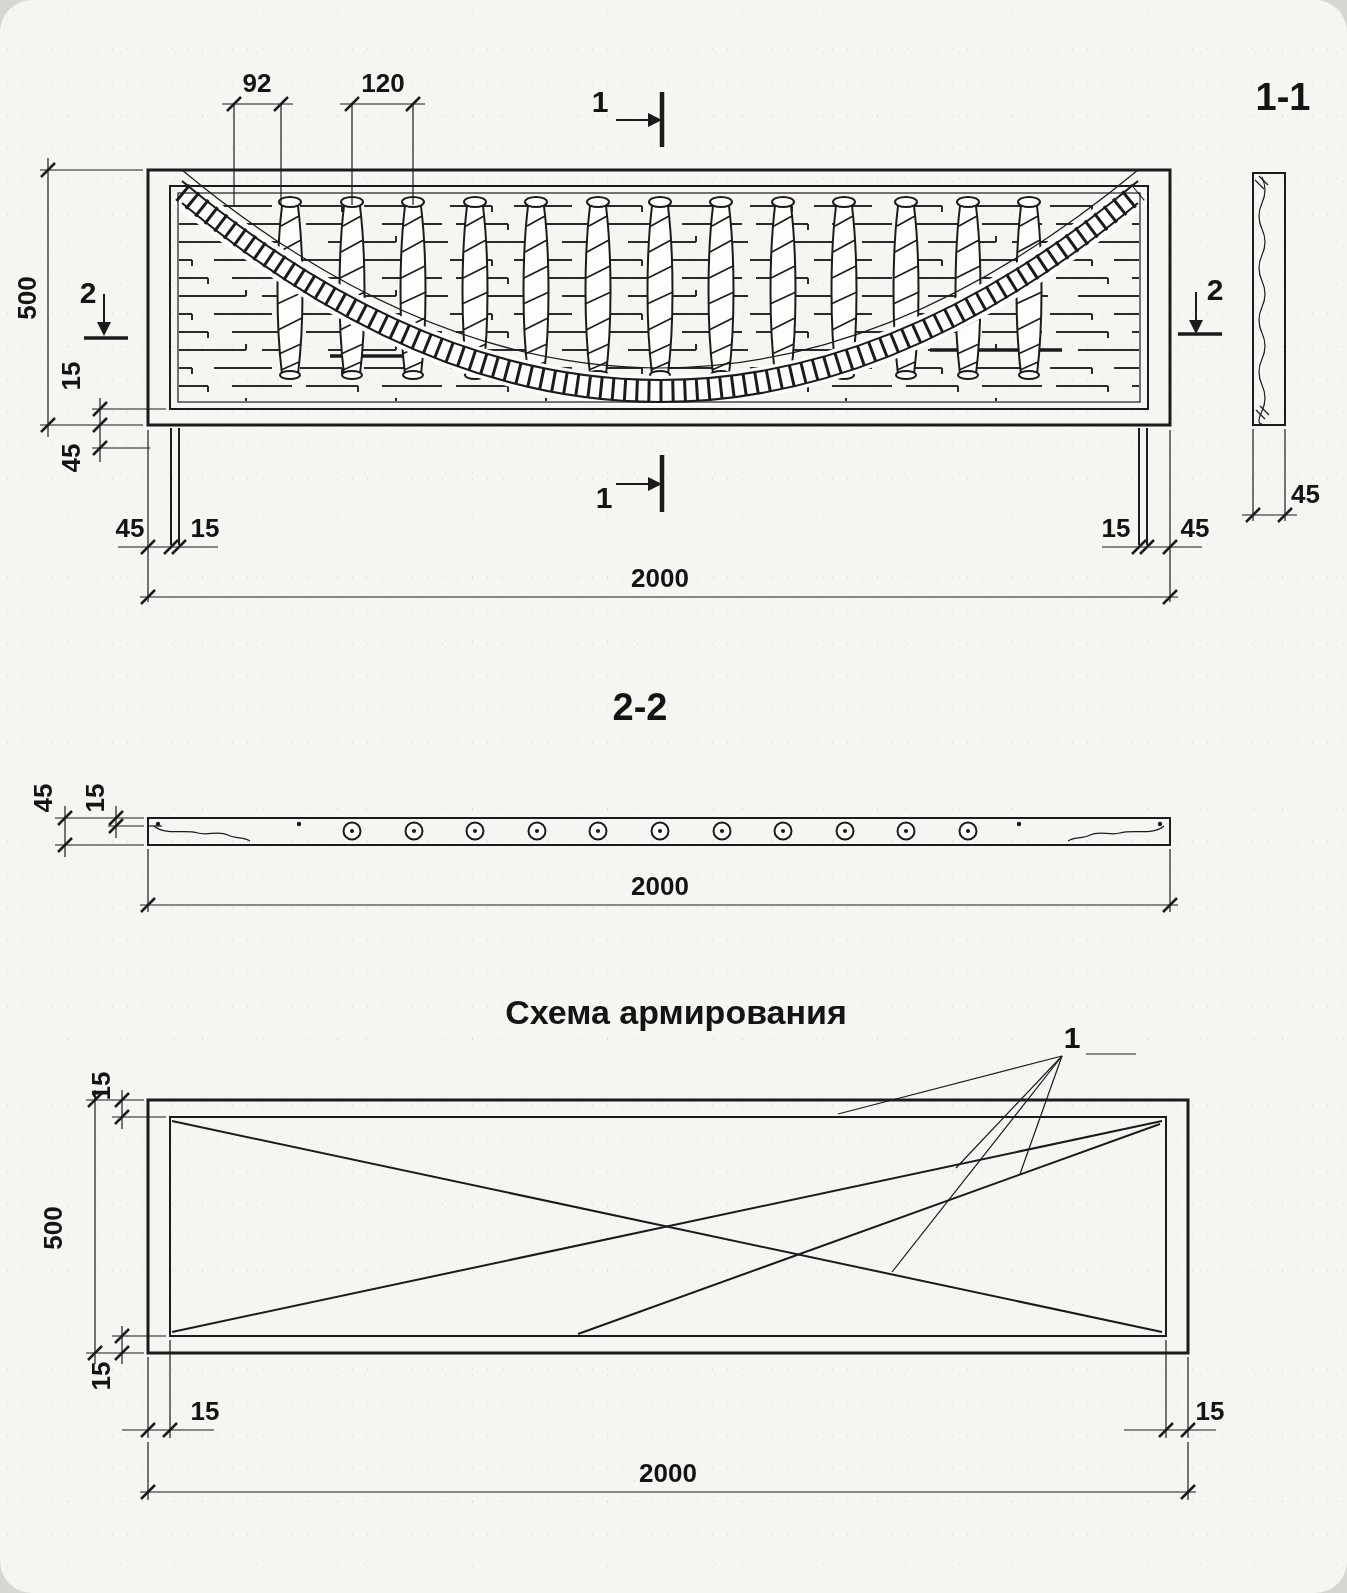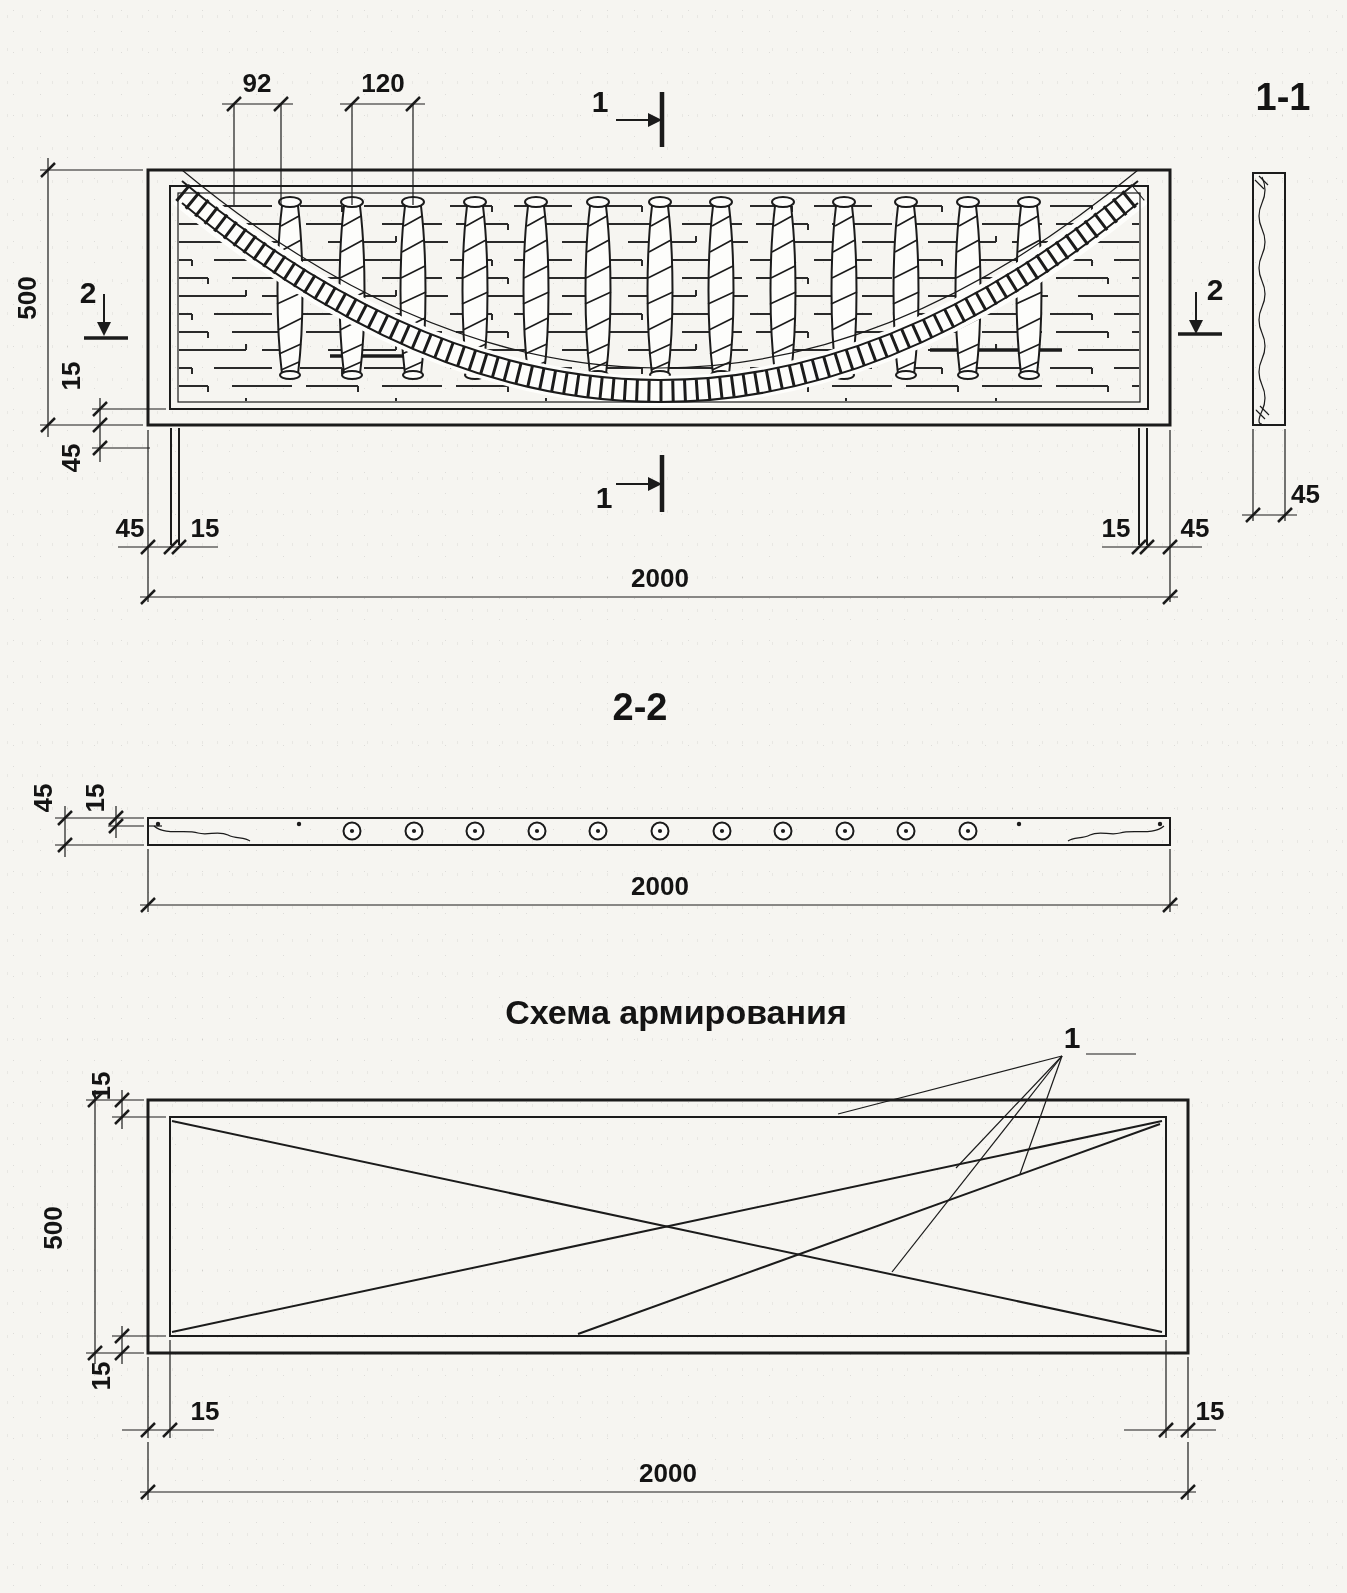--- a/index.html
+++ b/index.html
@@ -3,20 +3,21 @@
 <meta charset="utf-8">
 <style>
   html,body{margin:0;padding:0;background:#d8d6d0;}
   .page{
     position:relative;width:1347px;height:1593px;background:#f6f5f1;
     background-image:
       radial-gradient(rgba(40,40,40,.12) .7px, transparent .9px),
       radial-gradient(rgba(40,40,40,.07) .6px, transparent .8px);
     background-size:27px 21px, 15px 33px;
     overflow:hidden;
+    border-radius:32px;
   }
   svg{position:absolute;left:0;top:0;}
   .thin{stroke:#1b1b1b;stroke-width:1.2;fill:none}
   .med{stroke:#1b1b1b;stroke-width:2;fill:none}
   .thick{stroke:#1b1b1b;stroke-width:3;fill:none}
   .heavy{stroke:#1b1b1b;stroke-width:4.5;fill:none}
   text{font-family:"Liberation Sans",sans-serif;fill:#141414;font-weight:700}
   .dimtext{font-size:26px}
   .marker{font-size:30px}
   .seclabel{font-size:38px}

